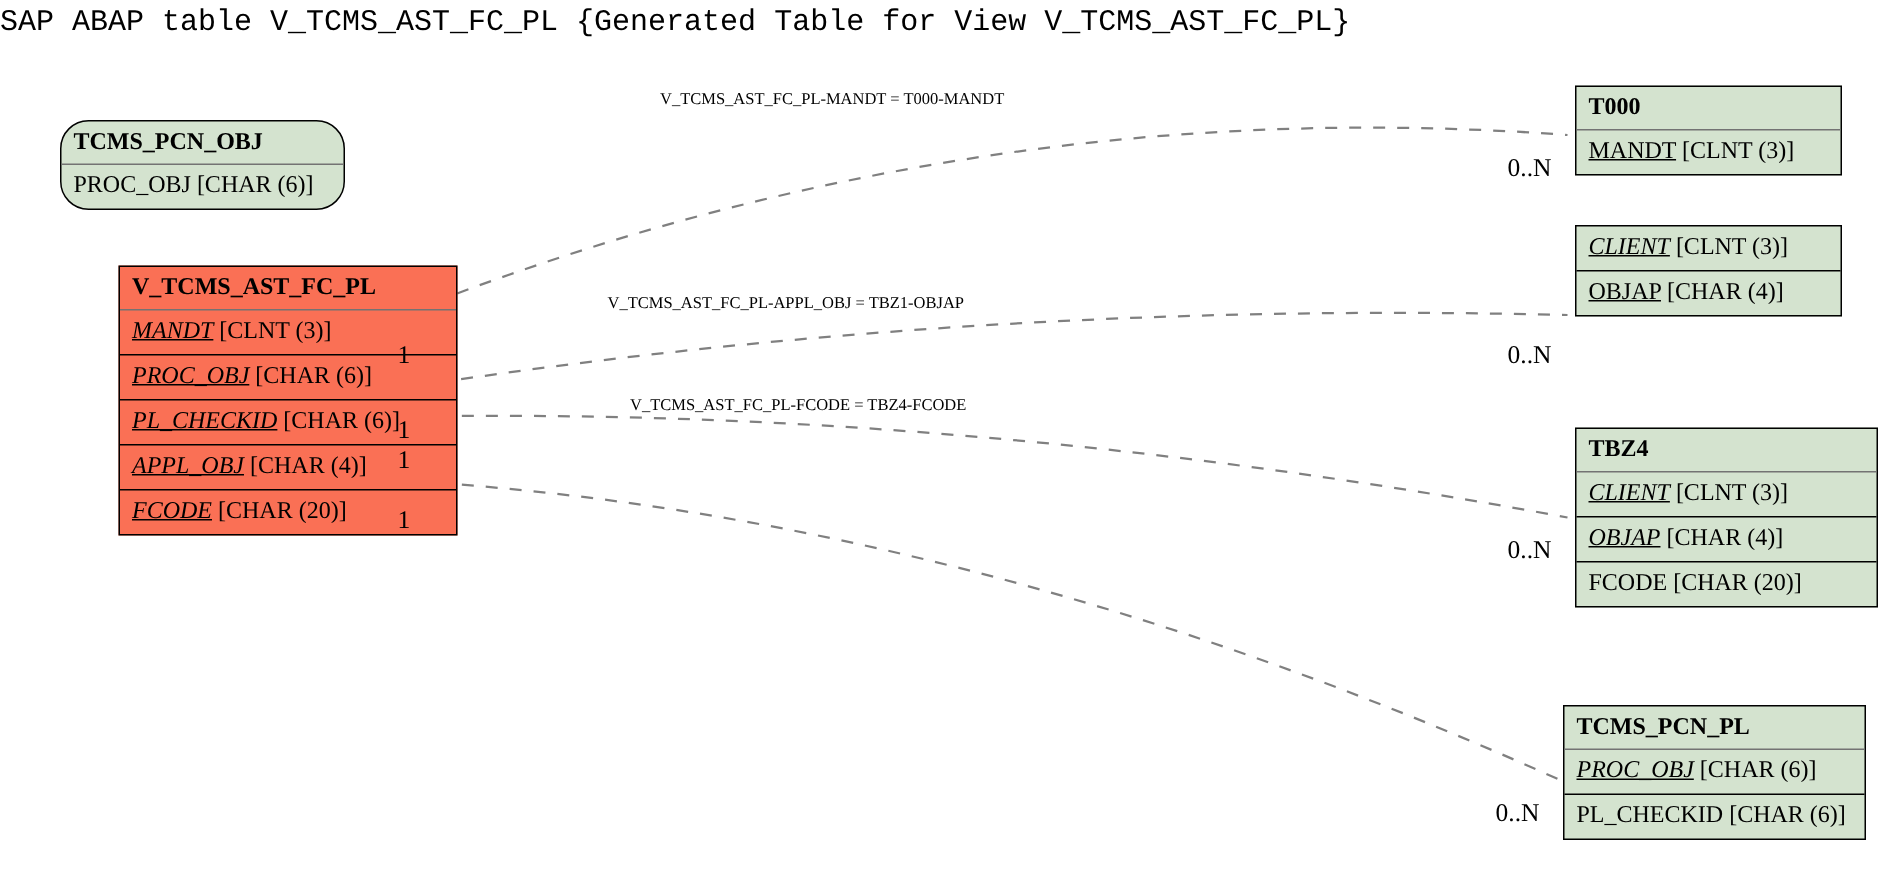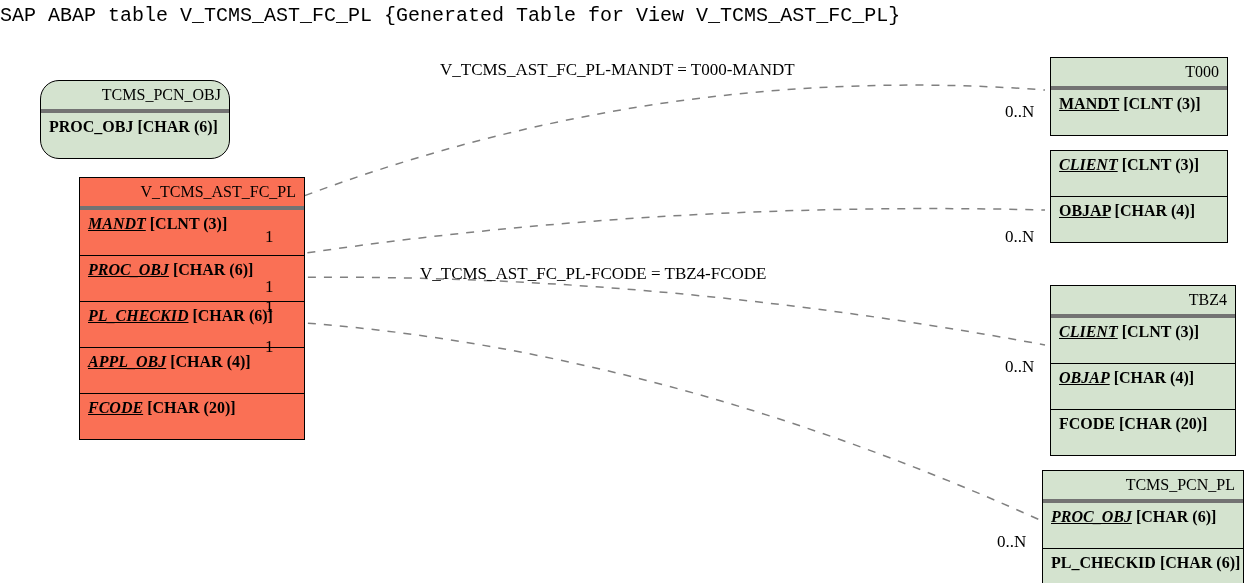--- a/index.html
+++ b/index.html
@@ -24,51 +24,50 @@
     font-family: Liberation Mono, monospace;
   }
   .entity {
     position: absolute;
     border: 1px solid #000;
     box-sizing: border-box;
     font-size: 16px;
     line-height: 1;
   }
   .entity .hdr {
-    font-weight: normal;
-    text-align: right;
+    font-weight: bold;
+    text-align: left;
     padding: 6px 8px 6px 8px;
-    border-bottom: 4px solid #737373;
+    border-bottom: 1px solid #737373;
     white-space: nowrap;
   }
   .entity .row {
-    padding: 6px 8px 23px 8px;
+    padding: 6px 8px 7px 8px;
     border-bottom: 1px solid #000;
     white-space: nowrap;
-    font-weight: bold;
   }
   .entity .row:last-child {
     border-bottom: none;
   }
   .green { background: #d4e3cf; }
   .red   { background: #fa7055; }
   .keyname {
     font-style: italic;
     text-decoration: underline;
   }
   .type { font-style: normal; text-decoration: none; }
   svg.lines {
     position: absolute;
     left: 0; top: 0;
     width: 1259px; height: 583px;
     pointer-events: none;
   }
   .reltext {
     position: absolute;
-    font-size: 17px;
+    font-size: 11px;
     white-space: nowrap;
   }
   .card {
     position: absolute;
     font-size: 17px;
     white-space: nowrap;
     margin-top: 27px;
   }
 </style>
 </head>
@@ -132,21 +131,21 @@
     <div class="row">
       <span class="keyname">CLIENT</span>
       <span class="type">[CLNT (3)]</span>
     </div>
     <div class="row">
       <span style="text-decoration:underline;">OBJAP</span>
       <span class="type">[CHAR (4)]</span>
     </div>
   </div>
 
-  <div class="entity green" style="left:1050px; top:285px; width:186px;">
+  <div class="entity green" style="left:1050px; top:285px; width:202px;">
     <div class="hdr">TBZ4</div>
     <div class="row">
       <span class="keyname">CLIENT</span>
       <span class="type">[CLNT (3)]</span>
     </div>
     <div class="row">
       <span class="keyname">OBJAP</span>
       <span class="type">[CHAR (4)]</span>
     </div>
     <div class="row">
@@ -161,20 +160,21 @@
       <span class="keyname">PROC_OBJ</span>
       <span class="type">[CHAR (6)]</span>
     </div>
     <div class="row">
       <span>PL_CHECKID</span>
       <span class="type">[CHAR (6)]</span>
     </div>
   </div>
 
   <div class="reltext" style="left:440px; top:60px;">V_TCMS_AST_FC_PL-MANDT = T000-MANDT</div>
+  <div class="reltext" style="left:405px; top:196px;">V_TCMS_AST_FC_PL-APPL_OBJ = TBZ1-OBJAP</div>
   <div class="reltext" style="left:420px; top:264px;">V_TCMS_AST_FC_PL-FCODE = TBZ4-FCODE</div>
 
   <div class="card" style="left:265px; top:200px;">1</div>
   <div class="card" style="left:265px; top:250px;">1</div>
   <div class="card" style="left:265px; top:270px;">1</div>
   <div class="card" style="left:265px; top:310px;">1</div>
 
   <div class="card" style="left:1005px; top:75px;">0..N</div>
   <div class="card" style="left:1005px; top:200px;">0..N</div>
   <div class="card" style="left:1005px; top:330px;">0..N</div>

